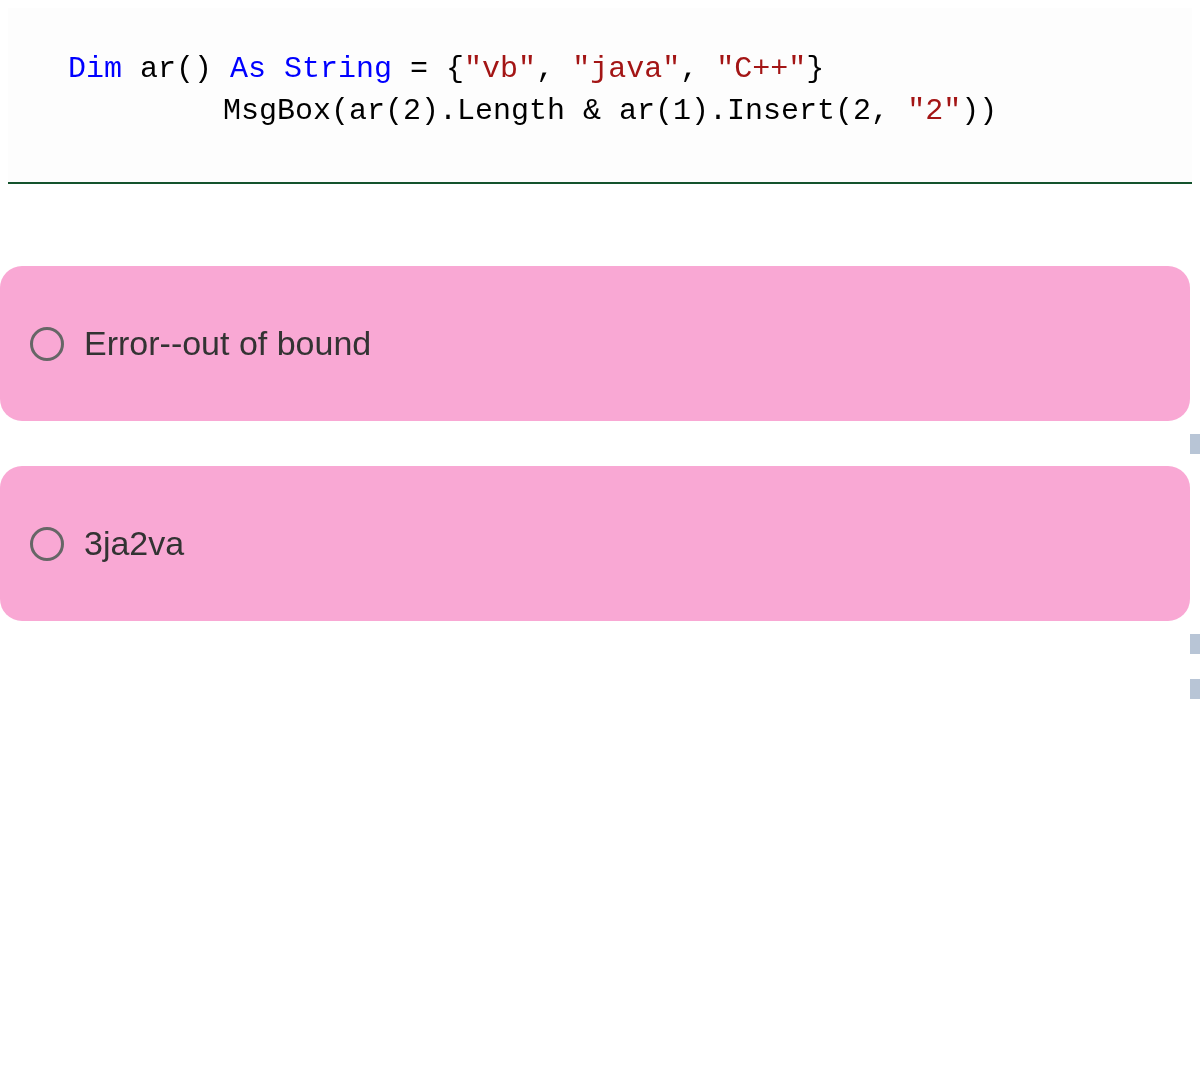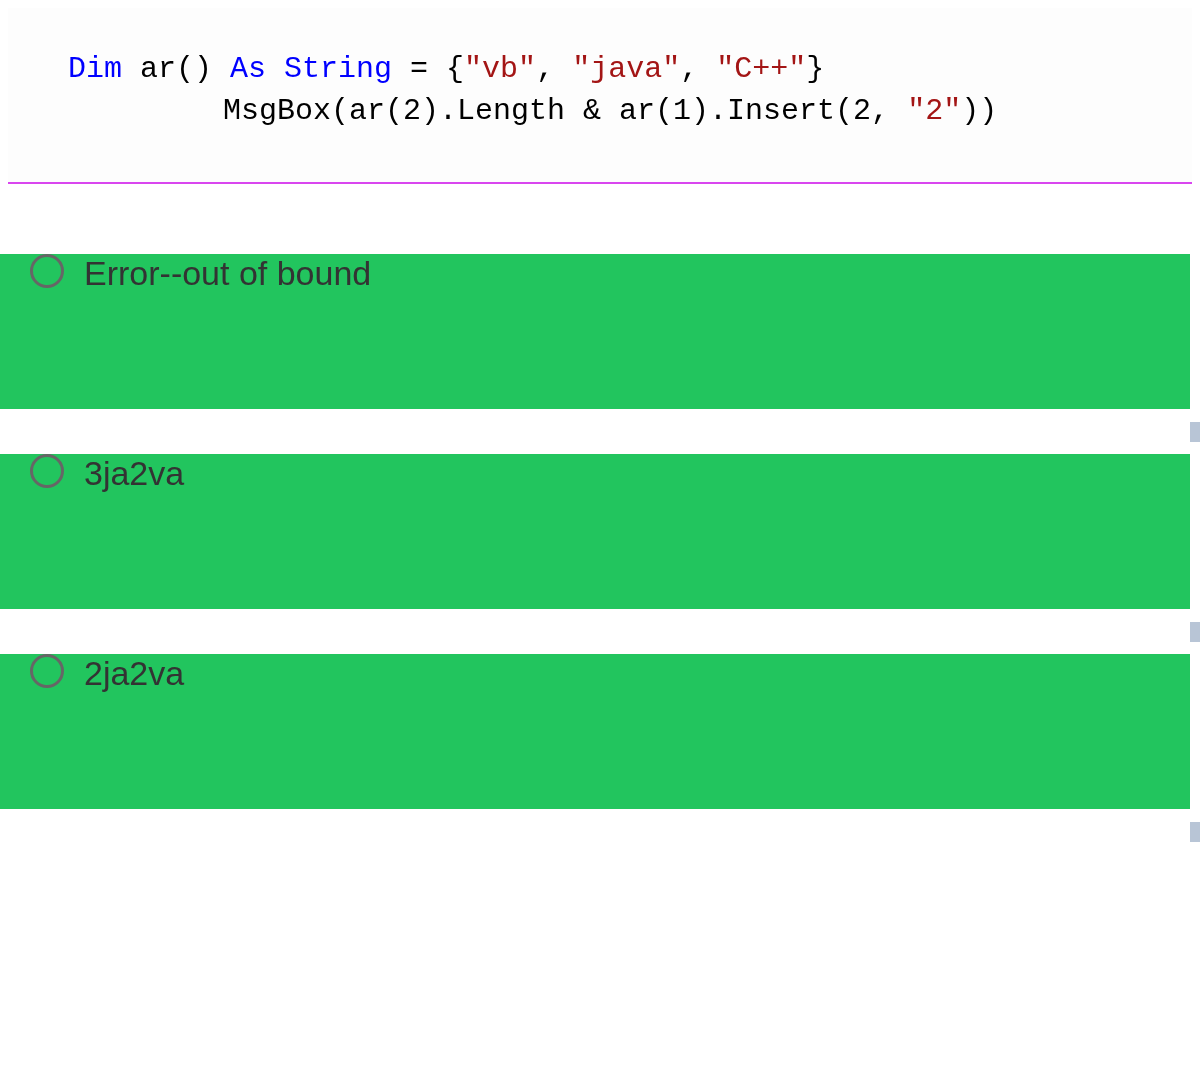--- a/index.html
+++ b/index.html
@@ -8,41 +8,43 @@
     padding: 0;
     font-family: "Segoe UI", Arial, sans-serif;
     background: #ffffff;
     width: 1200px;
   }
   .question-container {
     width: 100%;
   }
   .code-block {
     background: #fdfdfd;
-    margin: 8px 8px 0 8px;
+    margin: 8px 8px 12px 8px;
     padding: 40px 60px 50px 60px;
     font-family: Consolas, "Courier New", monospace;
     font-size: 30px;
     line-height: 1.4;
     white-space: pre;
-    border-bottom: 2px solid #d946ef;
+    border-bottom: 2px solid #14532d;
   }
   .kw { color: #0000ff; }
   .str { color: #a31515; }
   .code-line2 { padding-left: 155px; }
   .options-area {
     padding-top: 70px;
   }
   .option-item {
     display: flex;
-    background: #22c55e;
+    align-items: center;
+    background: #f9a8d4;
     min-height: 155px;
     padding: 0 30px;
     margin-right: 10px;
     position: relative;
+    border-radius: 22px;
   }
   .option-gap {
     height: 45px;
     position: relative;
   }
   .option-gap .tick-mark {
     position: absolute;
     right: 0;
     top: 50%;
     transform: translateY(-50%);
@@ -82,23 +84,19 @@
       </div>
 
     <div class="option-item">
       <span class="radio-circle"></span>
       <span class="option-label">3ja2va</span>
     </div>
     <div class="option-gap">
         <div class="tick-mark"></div>
       </div>
 
-    <div class="option-item">
-      <span class="radio-circle"></span>
-      <span class="option-label">2ja2va</span>
-    </div>
     <div class="option-gap">
         <div class="tick-mark"></div>
       </div>
 
 
   </div>
 </div>
 
 </body></html>

